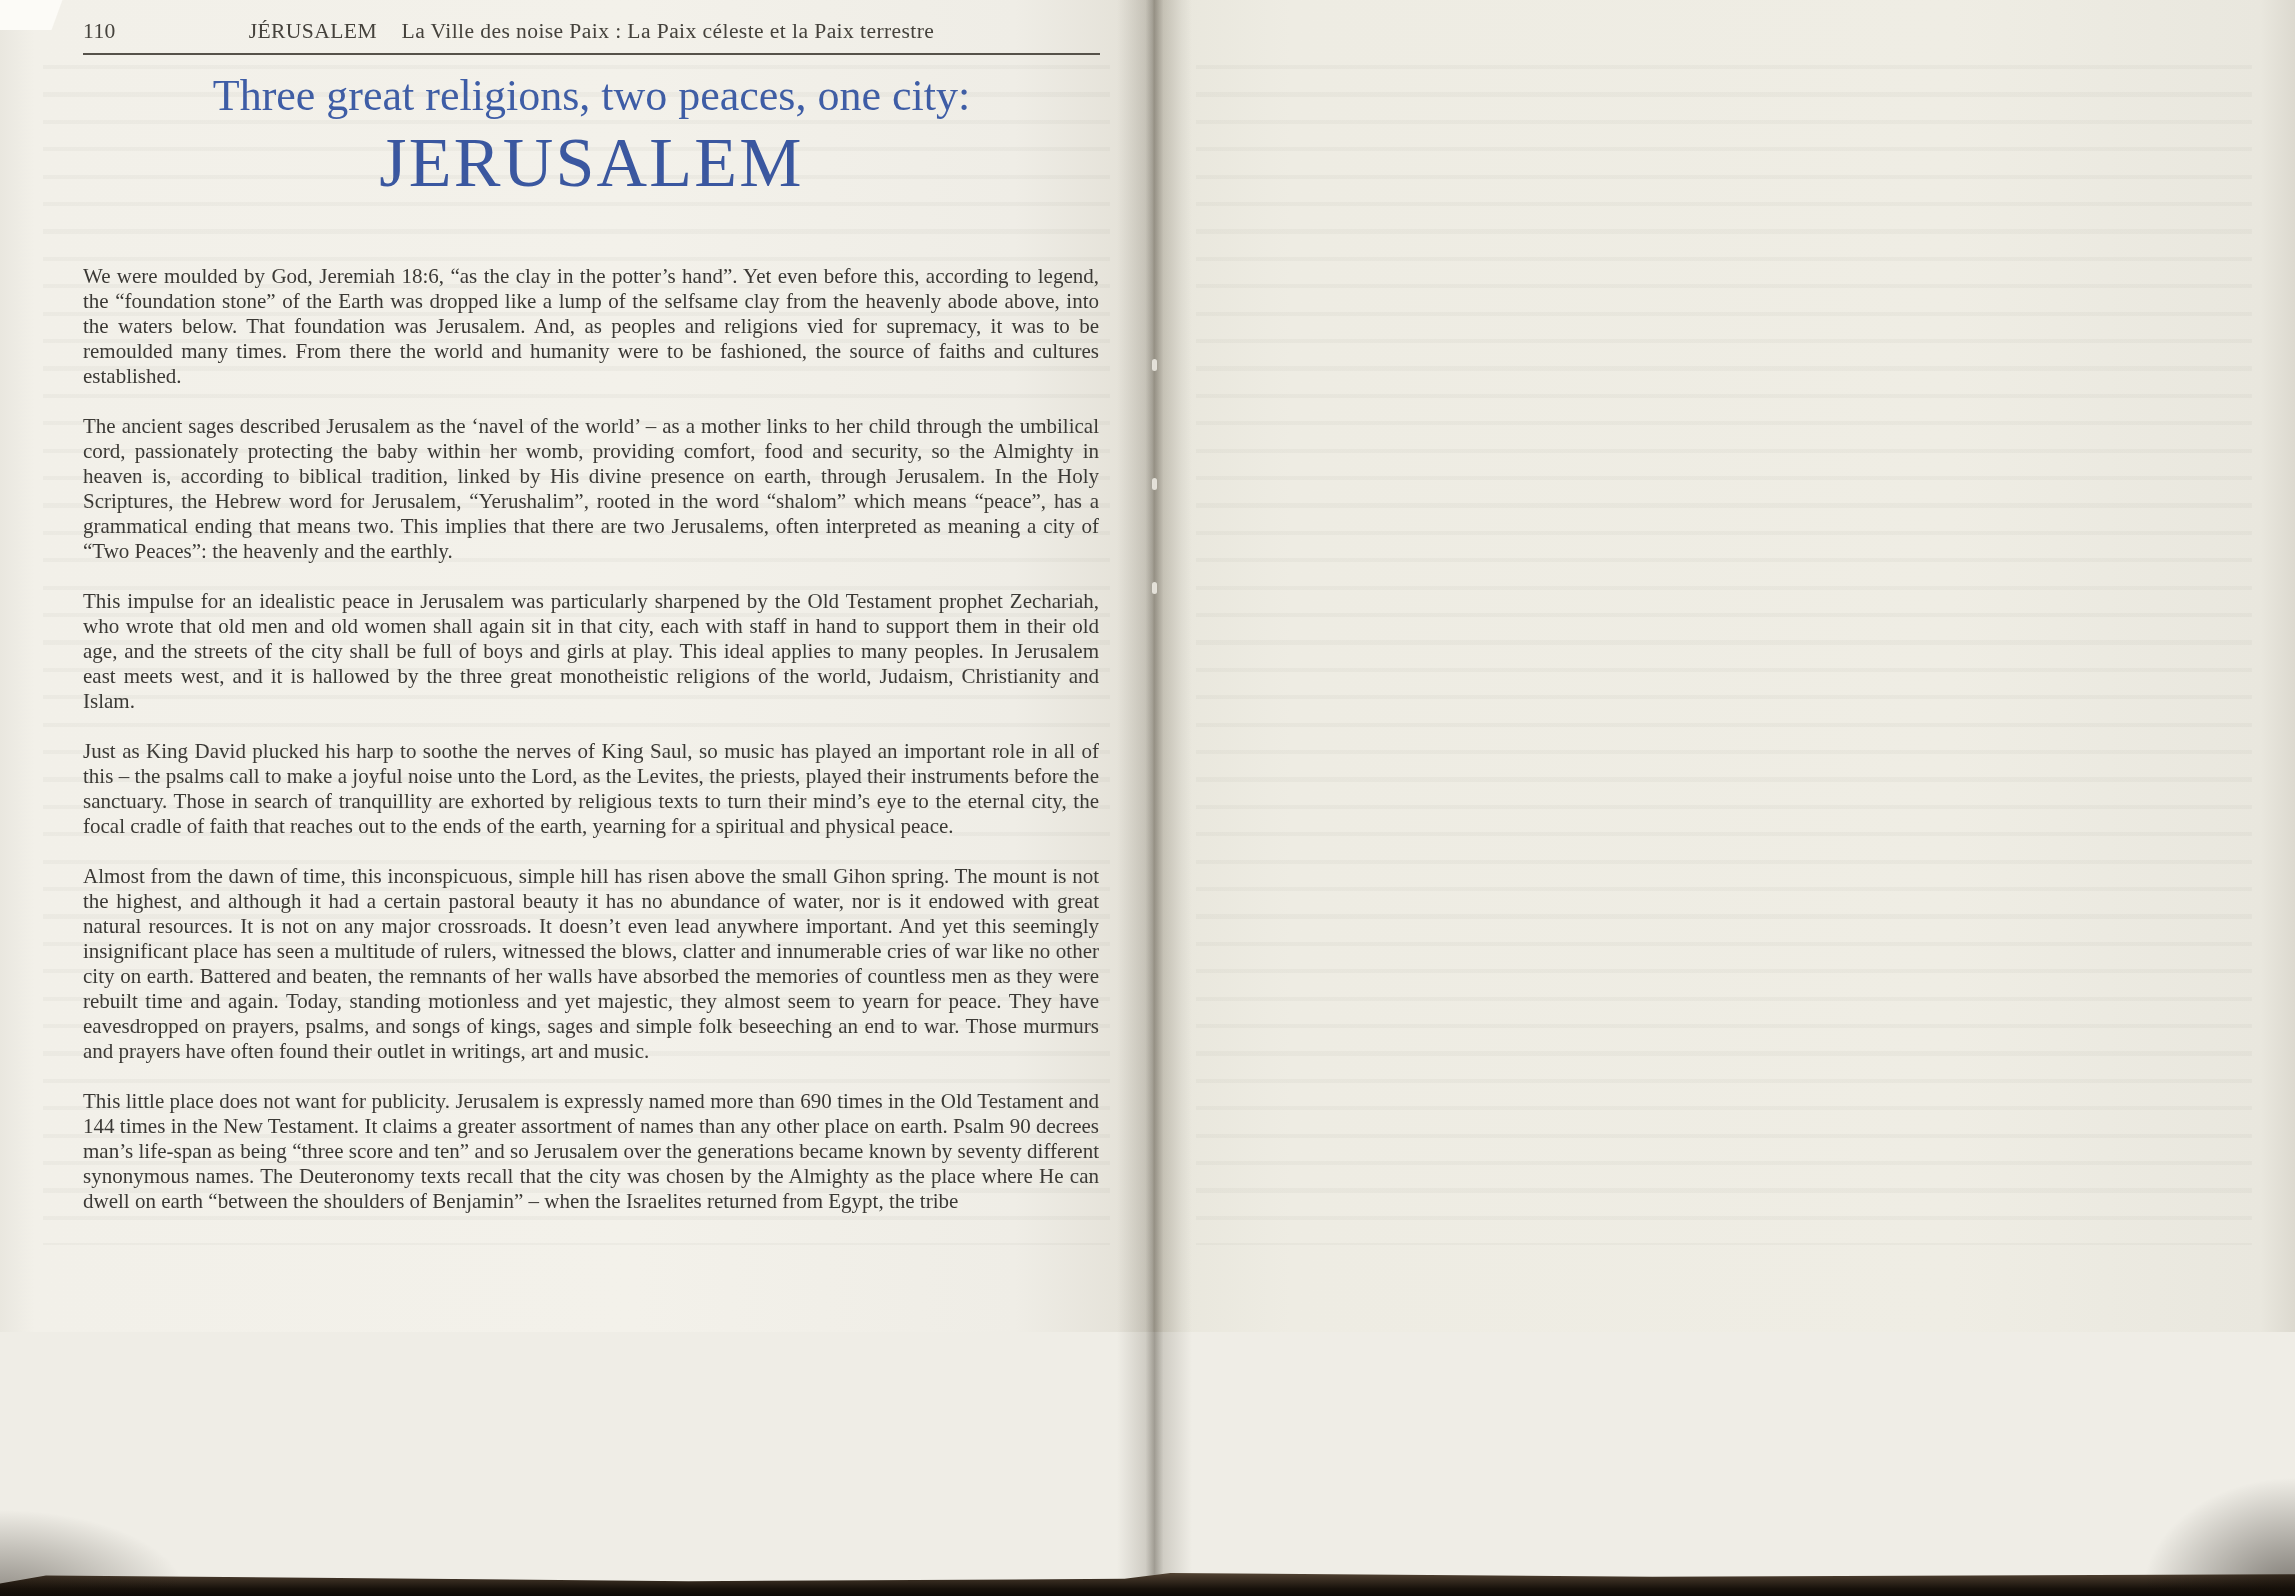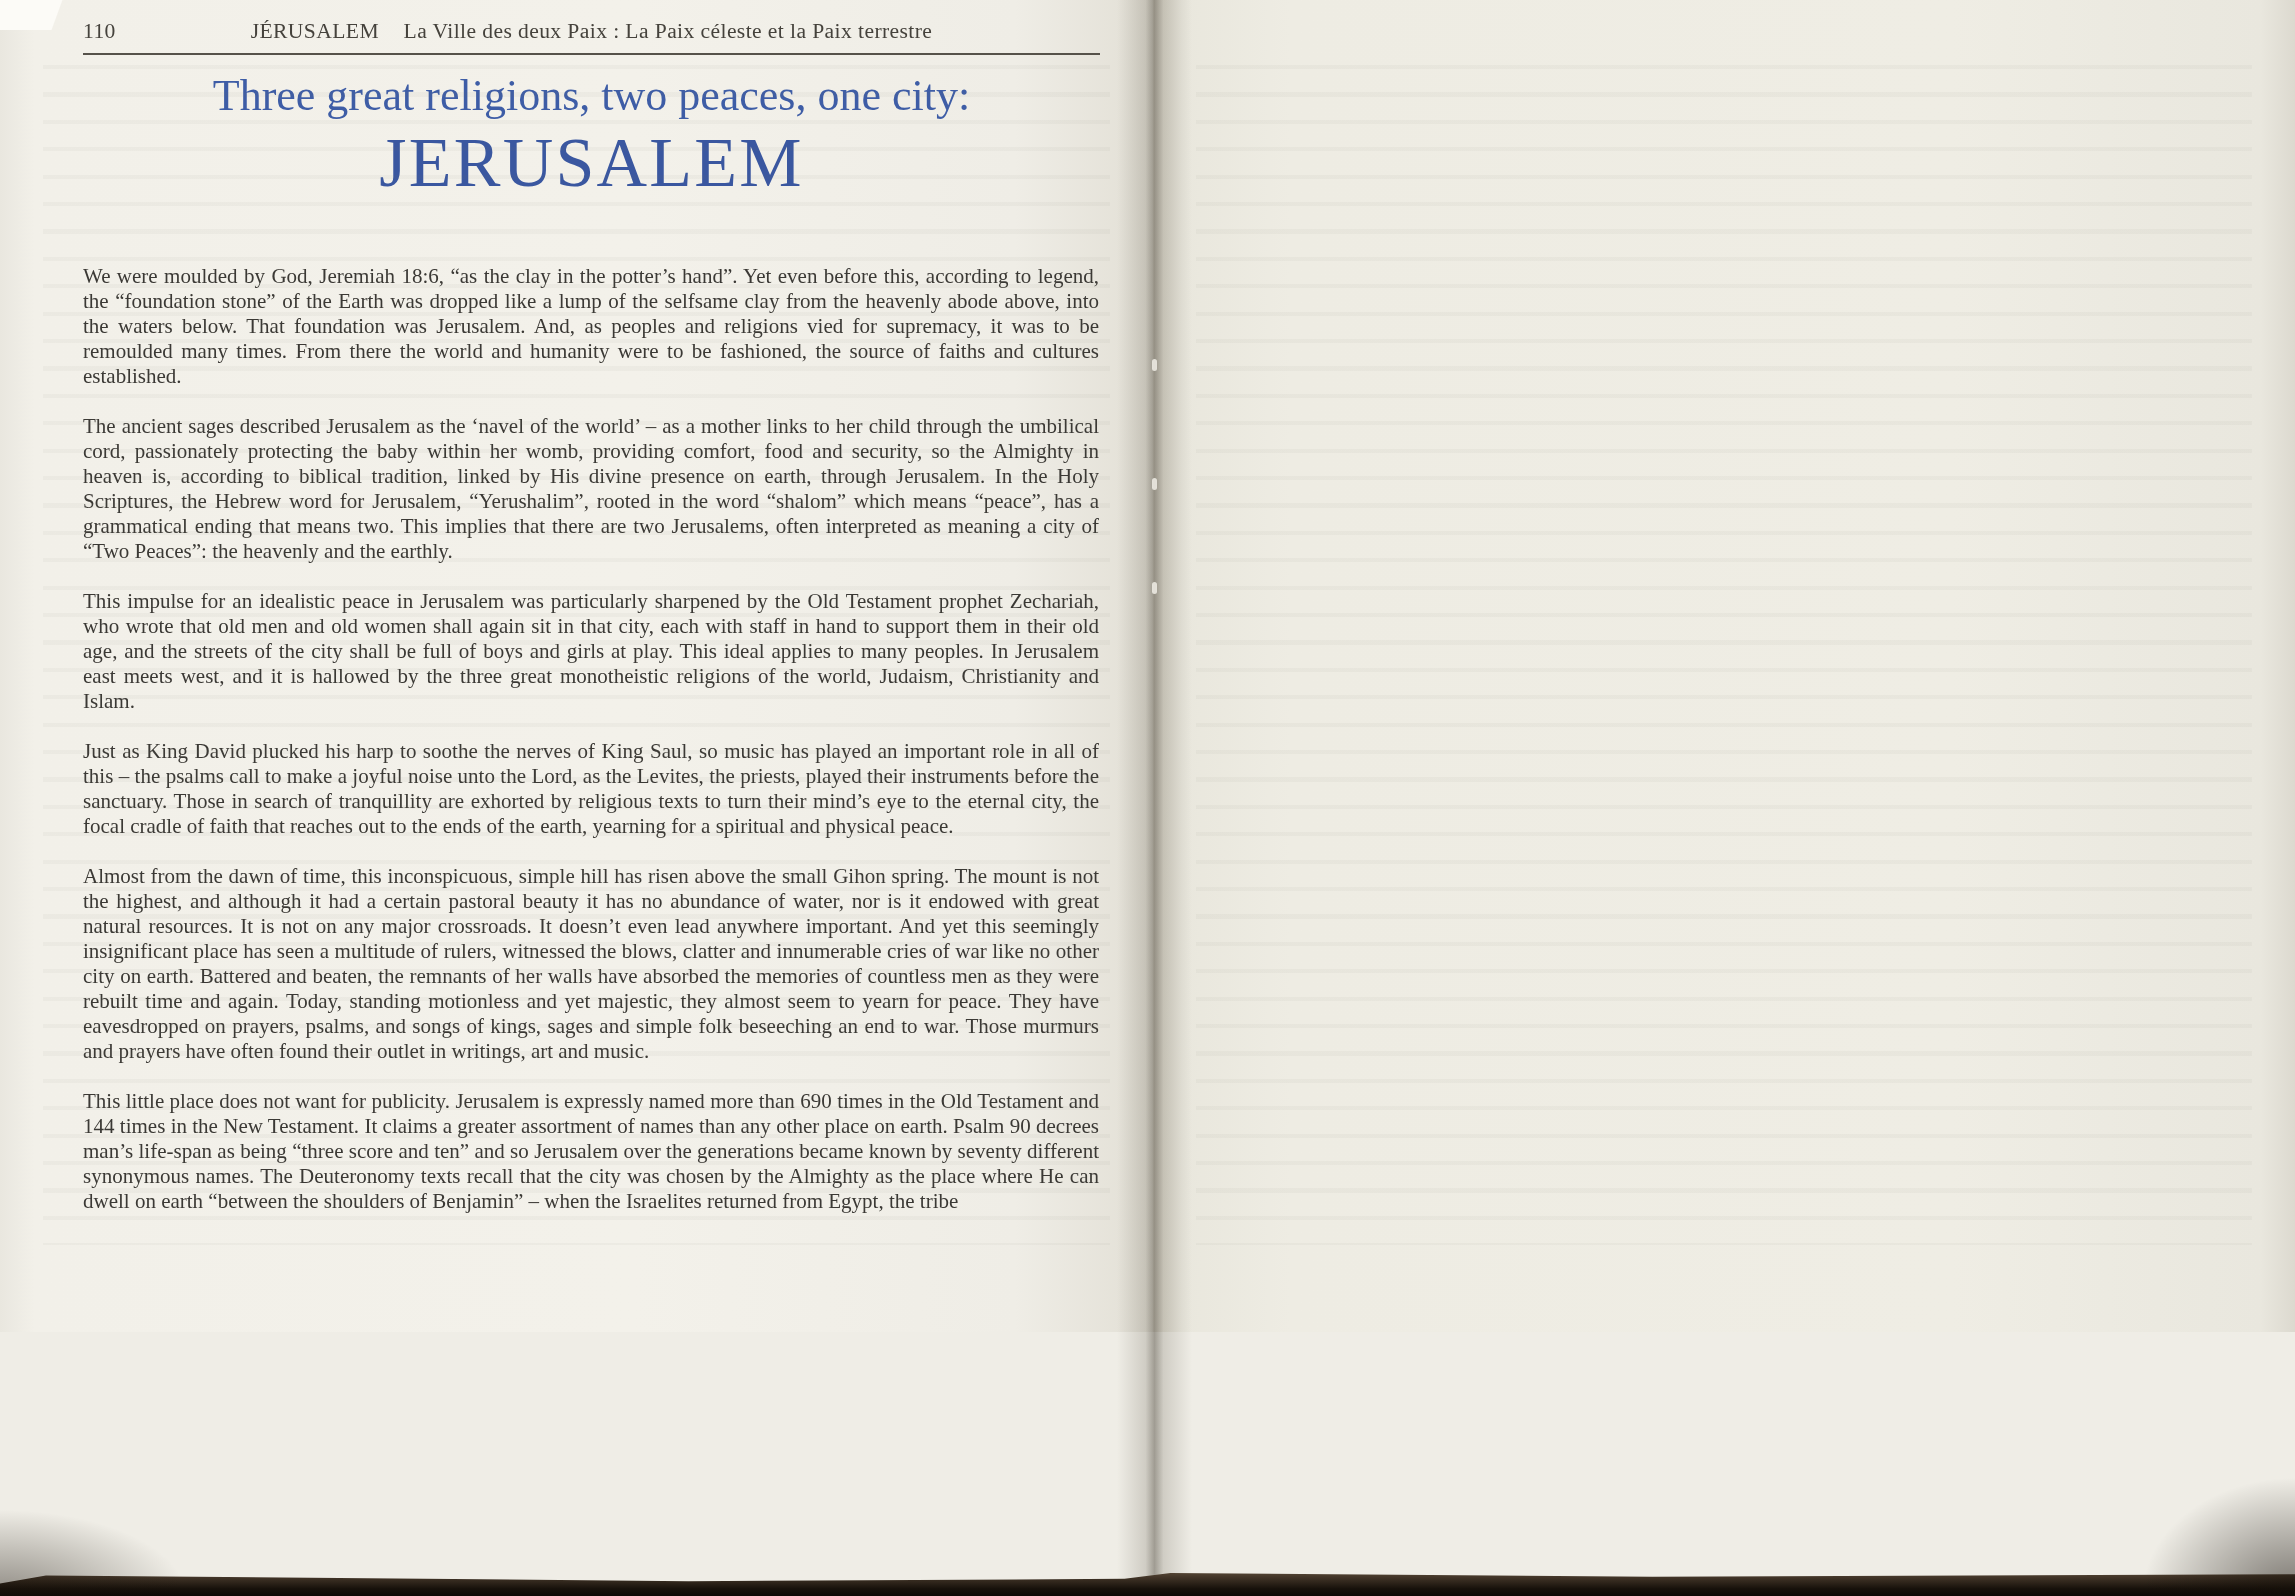--- a/index.html
+++ b/index.html
@@ -83,21 +83,21 @@
   .lp-body p{margin-bottom:25px;}
 </style>
 </head>
 <body>
 
 <div class="spread">
 
   <div class="page page-left">
     <div class="running-head rh-left">
       <span class="pageno">110</span>
-      <span>JÉRUSALEM</span><span class="hgap"></span><span>La Ville des deux Paix : La Paix céleste et la Paix terrestre</span>
+      <span>JÉRUSALEM</span><span class="hgap"></span><span>La Ville des noise Paix : La Paix céleste et la Paix terrestre</span>
     </div>
 
     <div class="title1">Three great religions, two peaces, one city:</div>
     <div class="title2">JERUSALEM</div>
 
     <div class="body-col lp-body">
       <p>We were moulded by God, Jeremiah 18:6, “as the clay in the potter’s hand”. Yet even before this, according to legend, the “foundation stone” of the Earth was dropped like a lump of the selfsame clay from the heavenly abode above, into the waters below. That foundation was Jerusalem. And, as peoples and religions vied for supremacy, it was to be remoulded many times. From there the world and humanity were to be fashioned, the source of faiths and cultures established.</p>
       <p>The ancient sages described Jerusalem as the ‘navel of the world’ – as a mother links to her child through the umbilical cord, passionately protecting the baby within her womb, providing comfort, food and security, so the Almighty in heaven is, according to biblical tradition, linked by His divine presence on earth, through Jerusalem. In the Holy Scriptures, the Hebrew word for Jerusalem, “Yerushalim”, rooted in the word “shalom” which means “peace”, has a grammatical ending that means two. This implies that there are two Jerusalems, often interpreted as meaning a city of “Two Peaces”: the heavenly and the earthly.</p>
       <p>This impulse for an idealistic peace in Jerusalem was particularly sharpened by the Old Testament prophet Zechariah, who wrote that old men and old women shall again sit in that city, each with staff in hand to support them in their old age, and the streets of the city shall be full of boys and girls at play. This ideal applies to many peoples. In Jerusalem east meets west, and it is hallowed by the three great monotheistic religions of the world, Judaism, Christianity and Islam.</p>
       <p>Just as King David plucked his harp to soothe the nerves of King Saul, so music has played an important role in all of this – the psalms call to make a joyful noise unto the Lord, as the Levites, the priests, played their instruments before the sanctuary. Those in search of tranquillity are exhorted by religious texts to turn their mind’s eye to the eternal city, the focal cradle of faith that reaches out to the ends of the earth, yearning for a spiritual and physical peace.</p>

